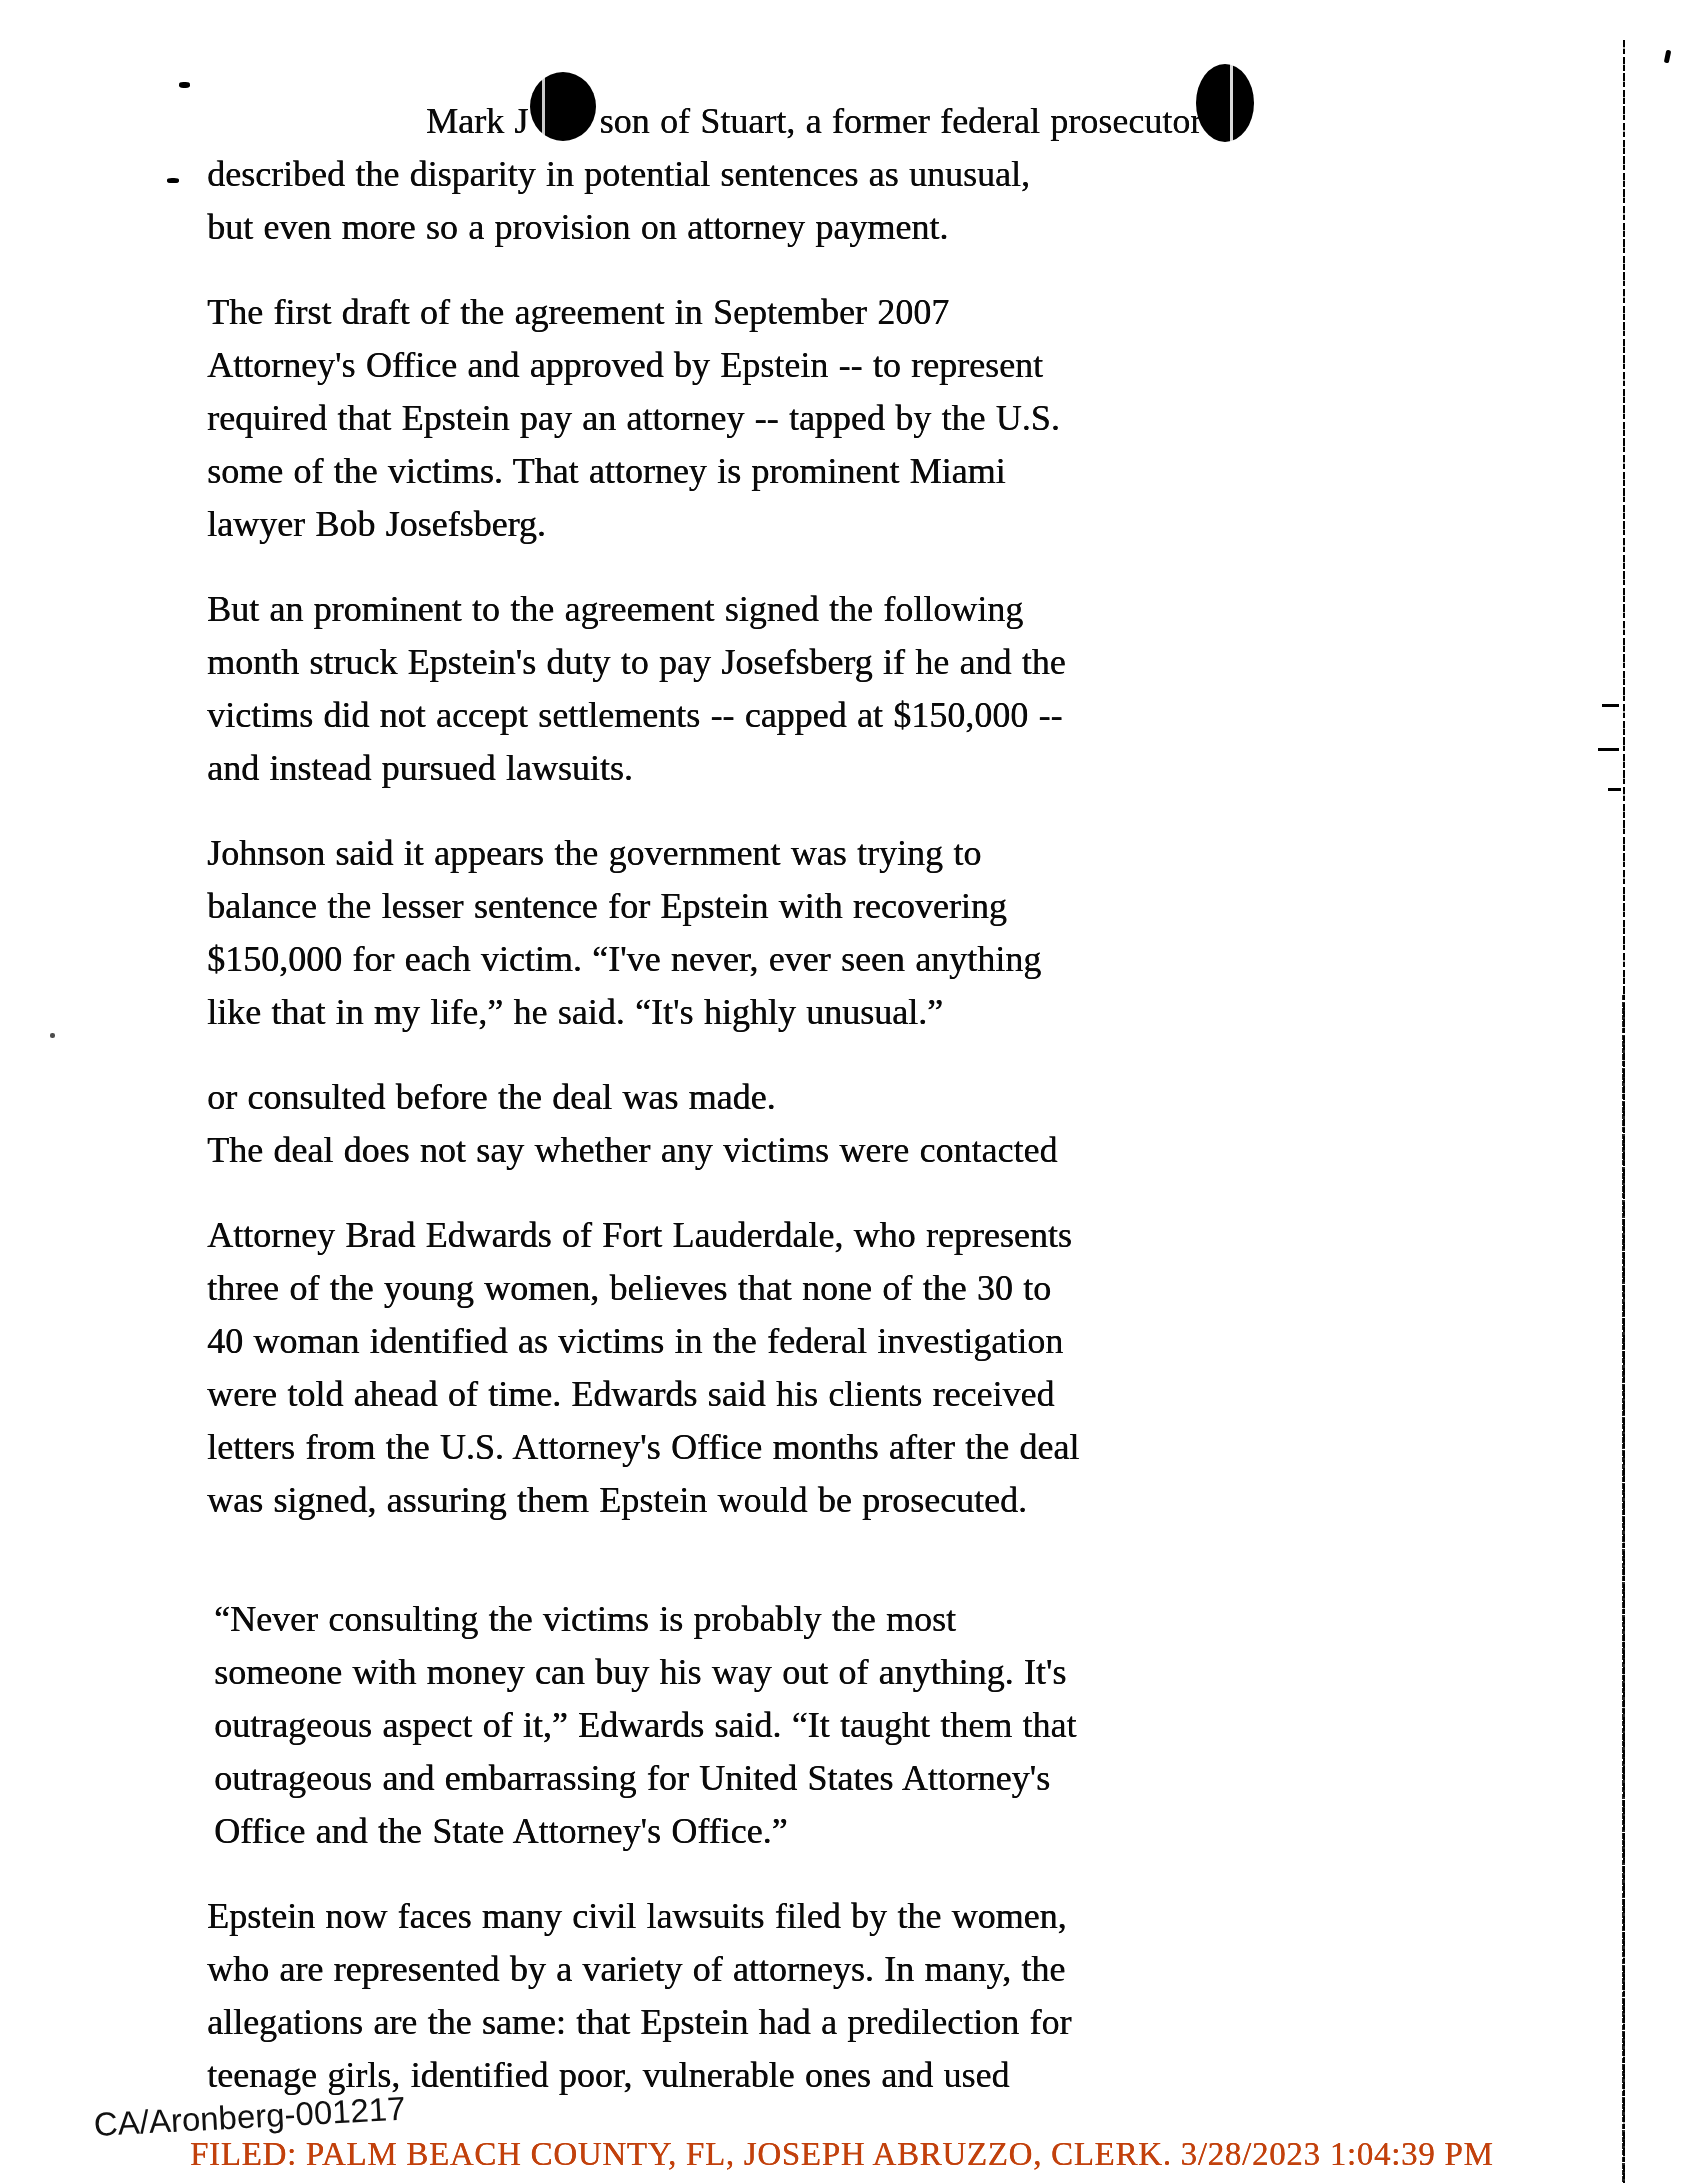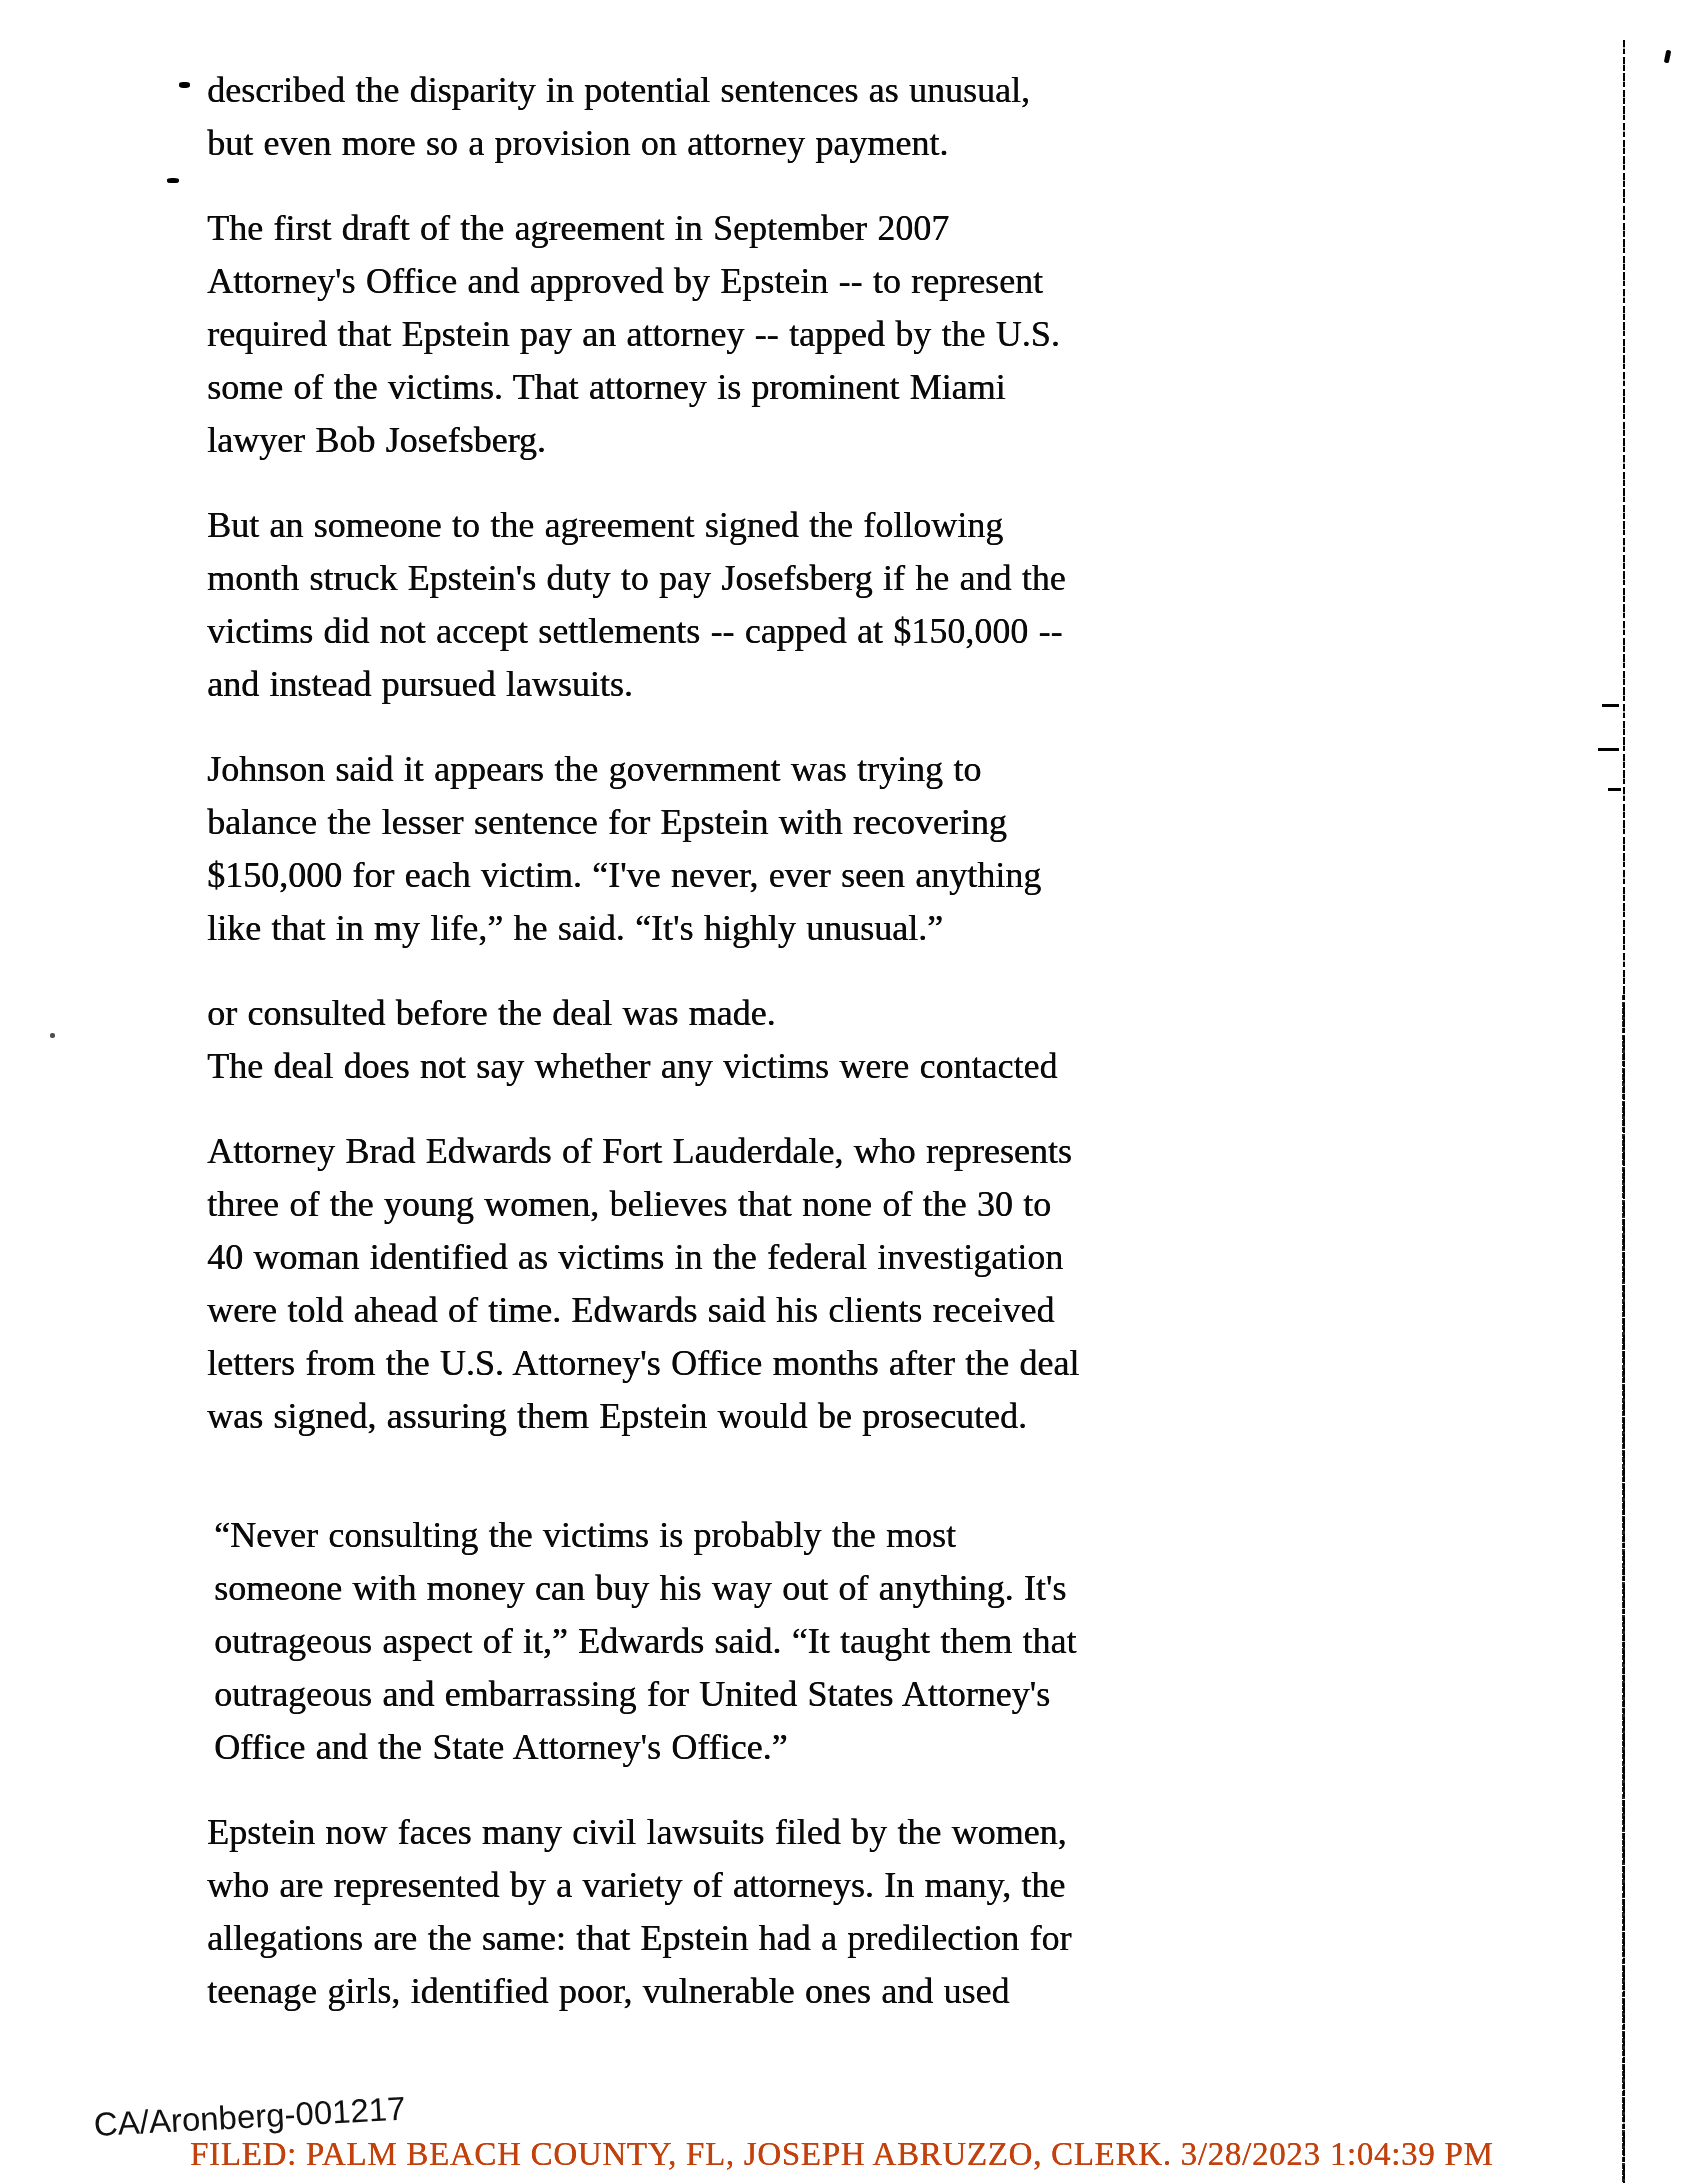--- a/index.html
+++ b/index.html
@@ -83,34 +83,35 @@
   }
 </style>
 </head>
 <body>
 
 <div class="page">
 
   <div class="text-block">
 
     <div class="para">
+      <div class="line first-line"><span>Mark J</span><span class="redaction r1"></span><span>son of Stuart, a former federal prosecutor</span><span class="redaction r2"></span></div>
       <div class="line">described the disparity in potential sentences as unusual,</div>
       <div class="line">but even more so a provision on attorney payment.</div>
     </div>
 
     <div class="para">
       <div class="line">The first draft of the agreement in September 2007</div>
       <div class="line">Attorney's Office and approved by Epstein -- to represent</div>
       <div class="line">required that Epstein pay an attorney -- tapped by the U.S.</div>
       <div class="line">some of the victims. That attorney is prominent Miami</div>
       <div class="line">lawyer Bob Josefsberg.</div>
     </div>
 
     <div class="para">
-      <div class="line">But an someone to the agreement signed the following</div>
+      <div class="line">But an prominent to the agreement signed the following</div>
       <div class="line">month struck Epstein's duty to pay Josefsberg if he and the</div>
       <div class="line">victims did not accept settlements -- capped at $150,000 --</div>
       <div class="line">and instead pursued lawsuits.</div>
     </div>
 
     <div class="para">
       <div class="line">Johnson said it appears the government was trying to</div>
       <div class="line">balance the lesser sentence for Epstein with recovering</div>
       <div class="line">$150,000 for each victim. “I've never, ever seen anything</div>
       <div class="line">like that in my life,” he said. “It's highly unusual.”</div>

